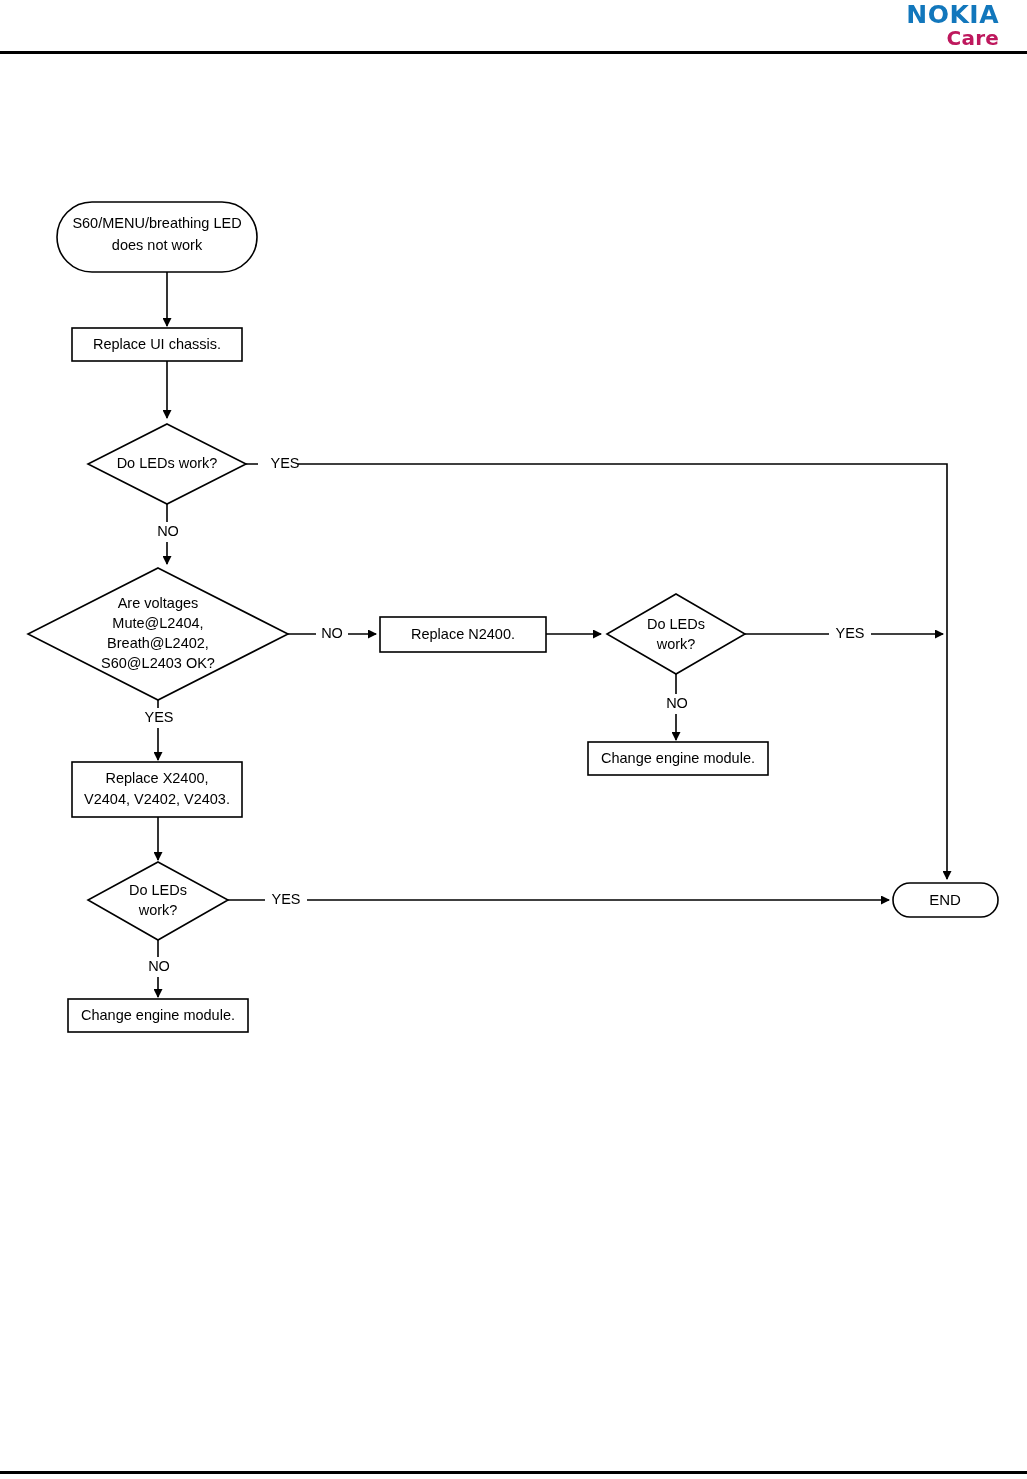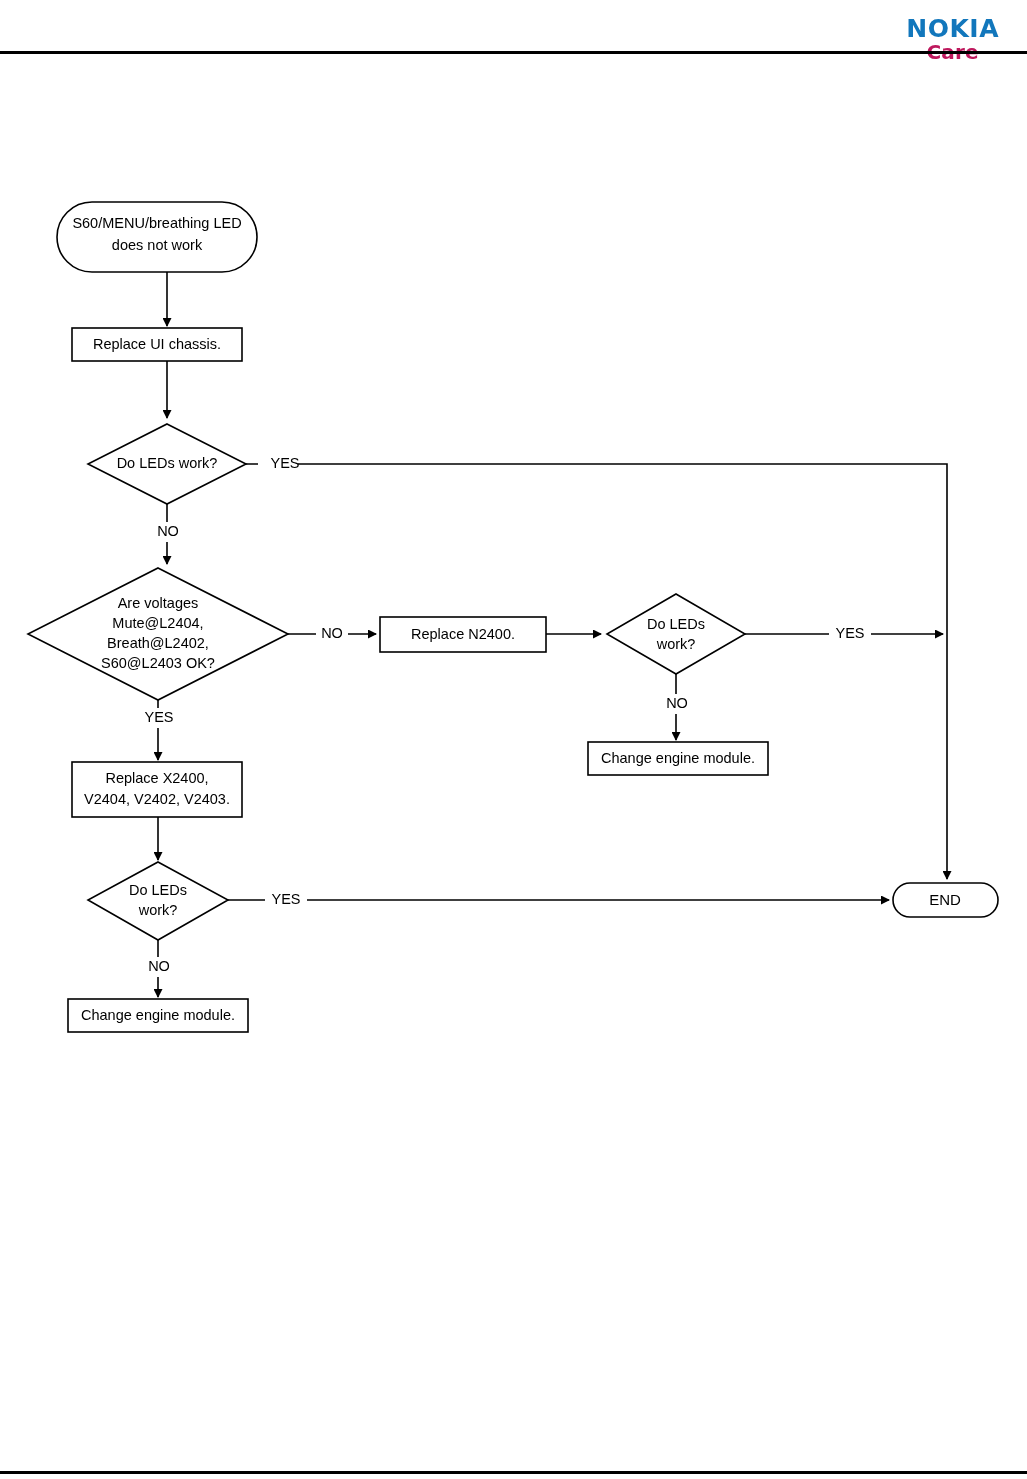--- a/index.html
+++ b/index.html
@@ -18,23 +18,23 @@
   }
   .page {
     position: absolute;
     top: 0; left: 0;
     width: 1027px;
     height: 1479px;
   }
   
   .brand-logo {
     position: absolute;
-    top: 16px;
+    top: 2px;
     right: 28px;
-    text-align: center;
+    text-align: right;
     line-height: 1.0;
     user-select: none;
   }
   .brand-nokia {
     display: block;
     font-family: "DejaVu Sans", sans-serif;
     font-weight: bold;
     font-size: 25px;
     letter-spacing: 0.5px;
     color: #1277bc;

